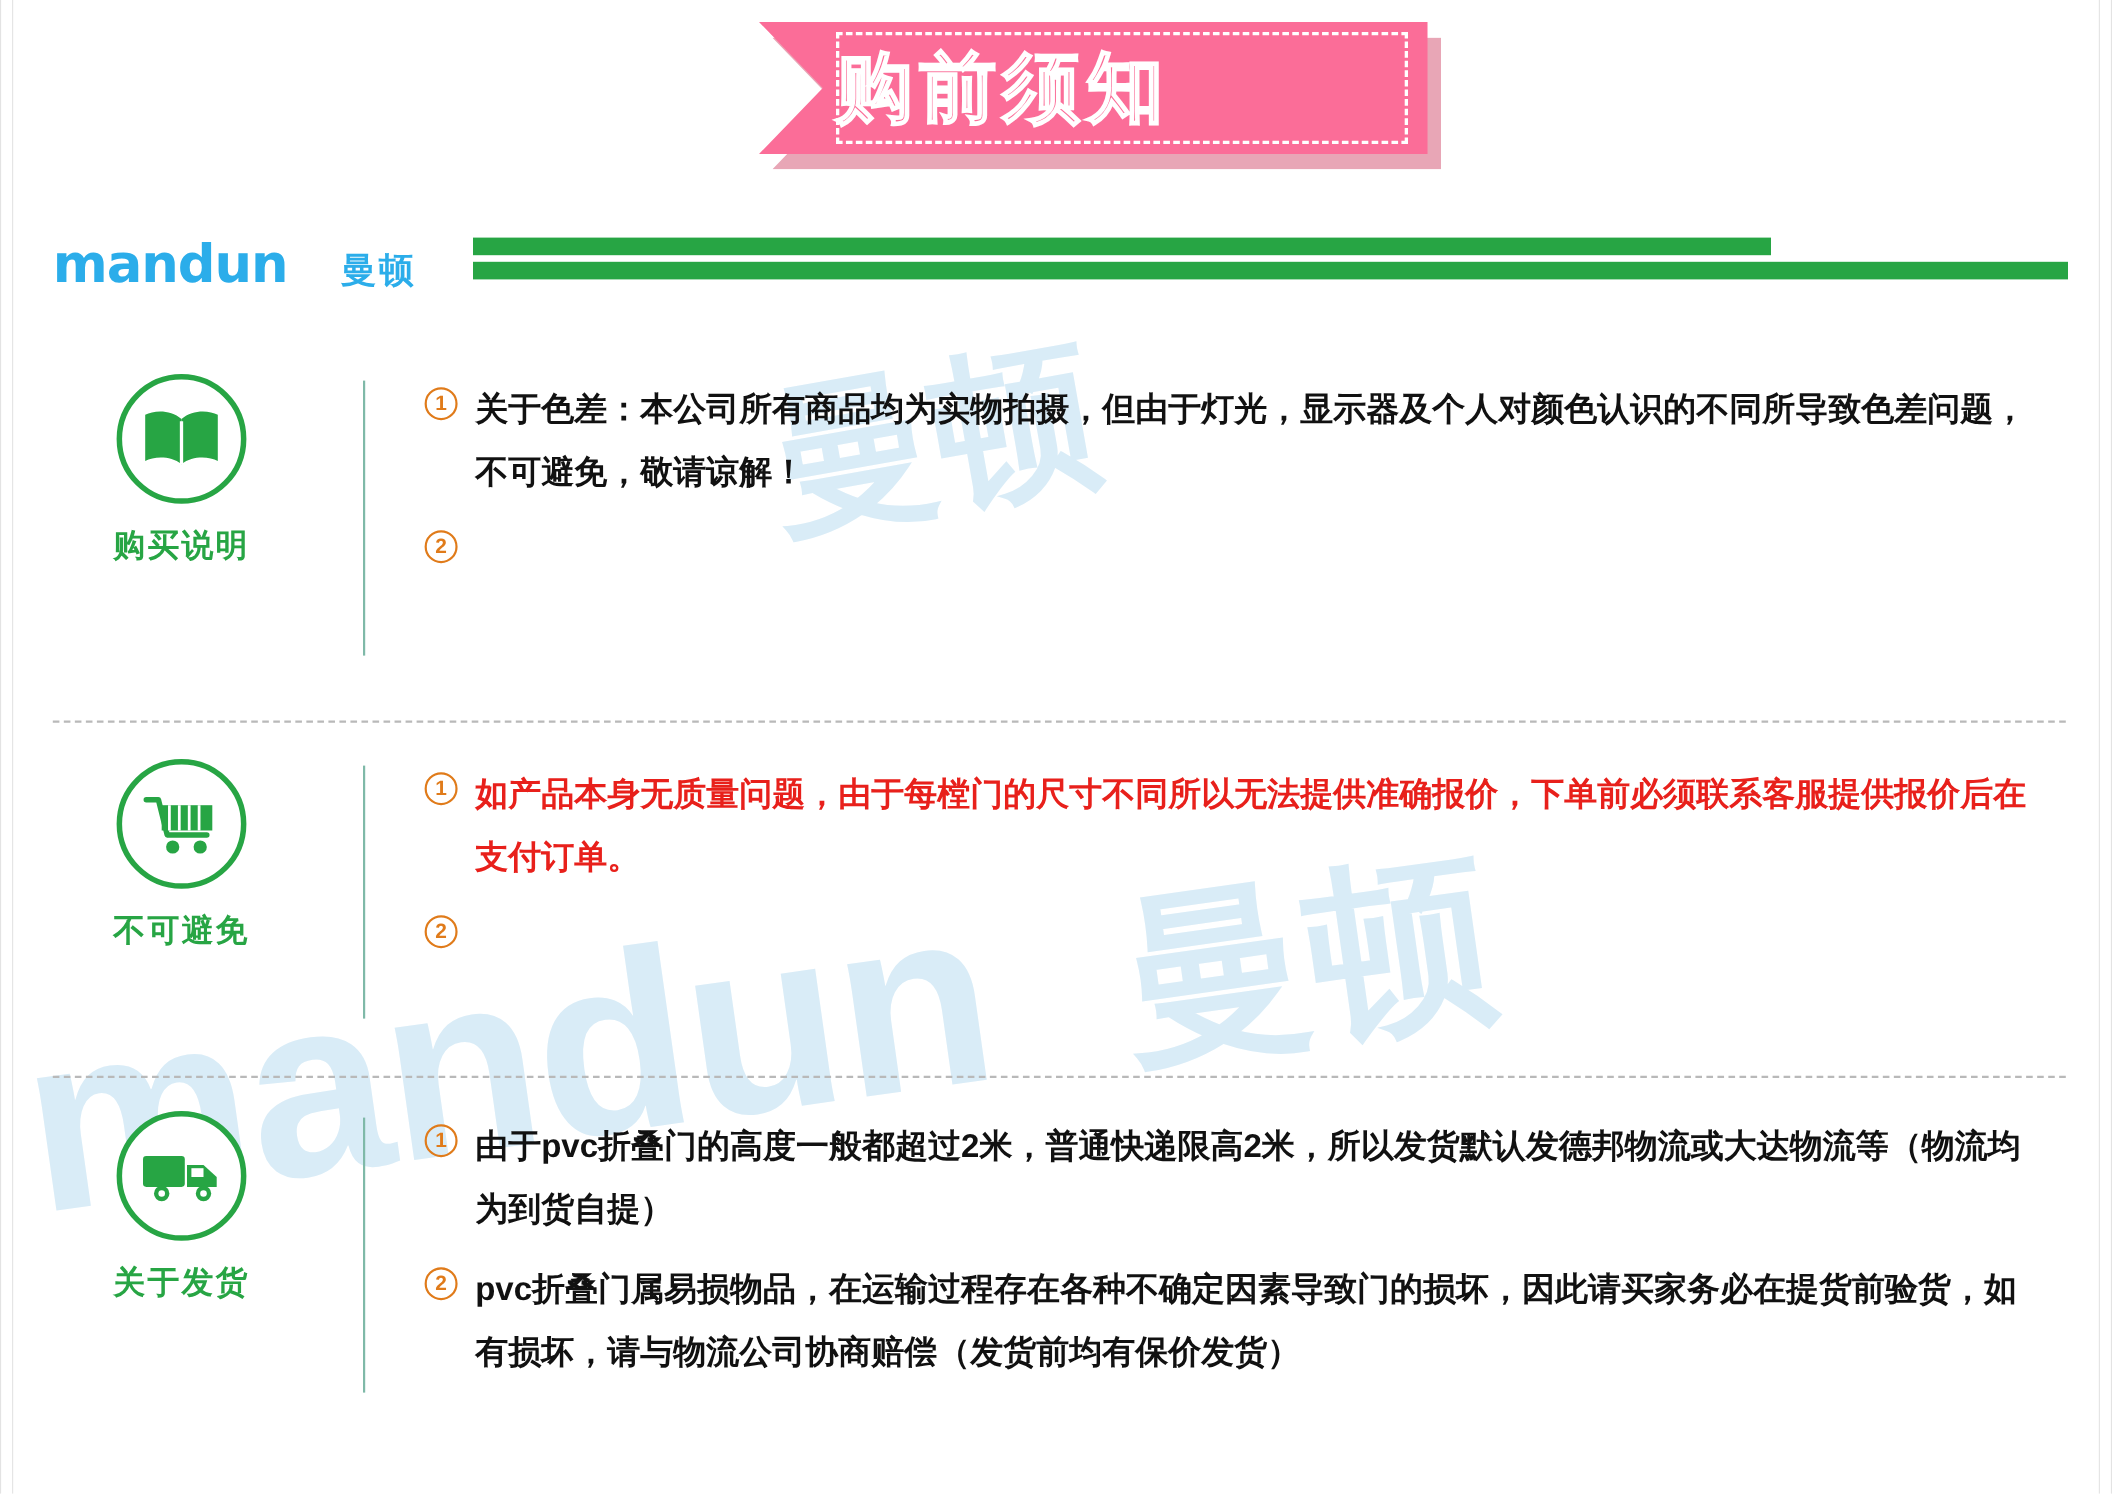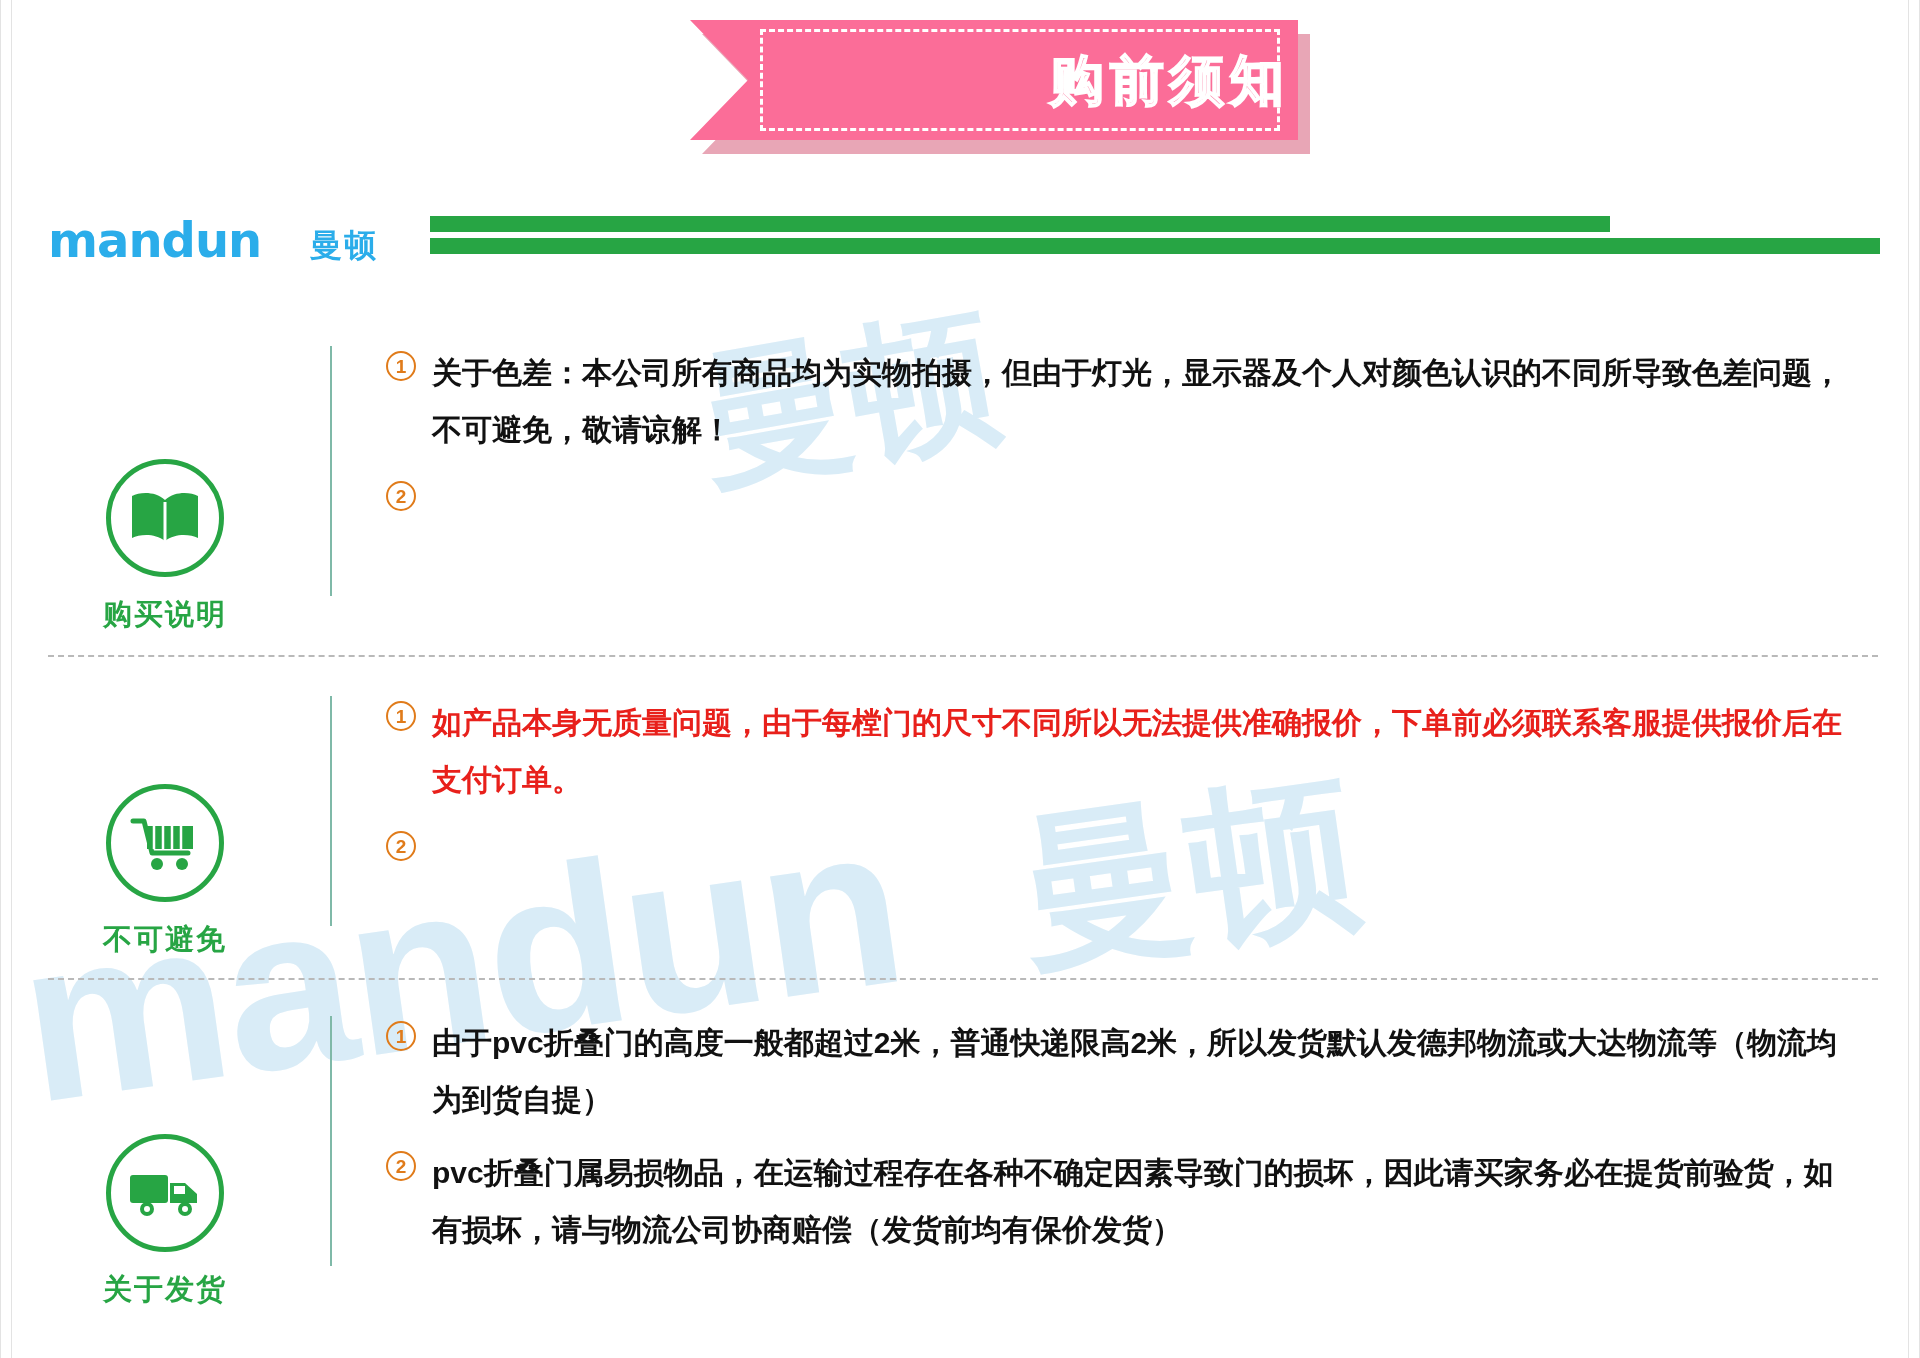--- a/index.html
+++ b/index.html
@@ -81,22 +81,22 @@
     border: 3px dashed #ffffff;
     box-sizing: border-box;
   }
   .banner-title {
     position: absolute;
     top: 0;
     left: 70px;
     width: 530px;
     height: 155px;
     line-height: 120px;
-    text-align: right;
-    font-size: 54px;
+    text-align: left;
+    font-size: 70px;
     font-weight: bold;
     color: #fb6d98;
     -webkit-text-stroke: 2px #ffffff;
     letter-spacing: 6px;
   }
 
   
   .logo-row {
     position: absolute;
     top: 210px;
@@ -148,21 +148,20 @@
   }
   .sec1 { top: 340px; height: 295px; }
   .sec2 { top: 690px; height: 270px; }
   .sec3 { top: 1010px; height: 300px; }
 
   .icon-col {
     width: 330px;
     display: flex;
     flex-direction: column;
     align-items: center;
-    justify-content: flex-end;
   }
   .icon-circle {
     width: 118px;
     height: 118px;
     border: 5px solid #27a544;
     border-radius: 50%;
     background: #ffffff;
     display: flex;
     align-items: center;
     justify-content: center;

